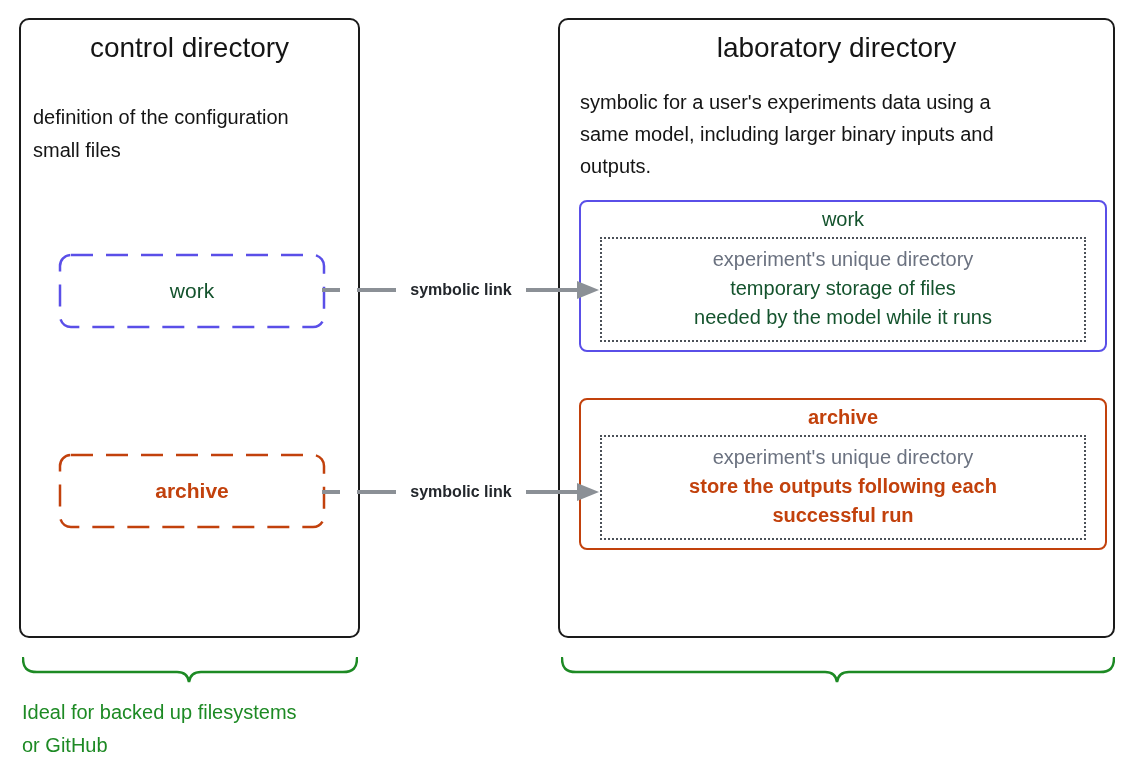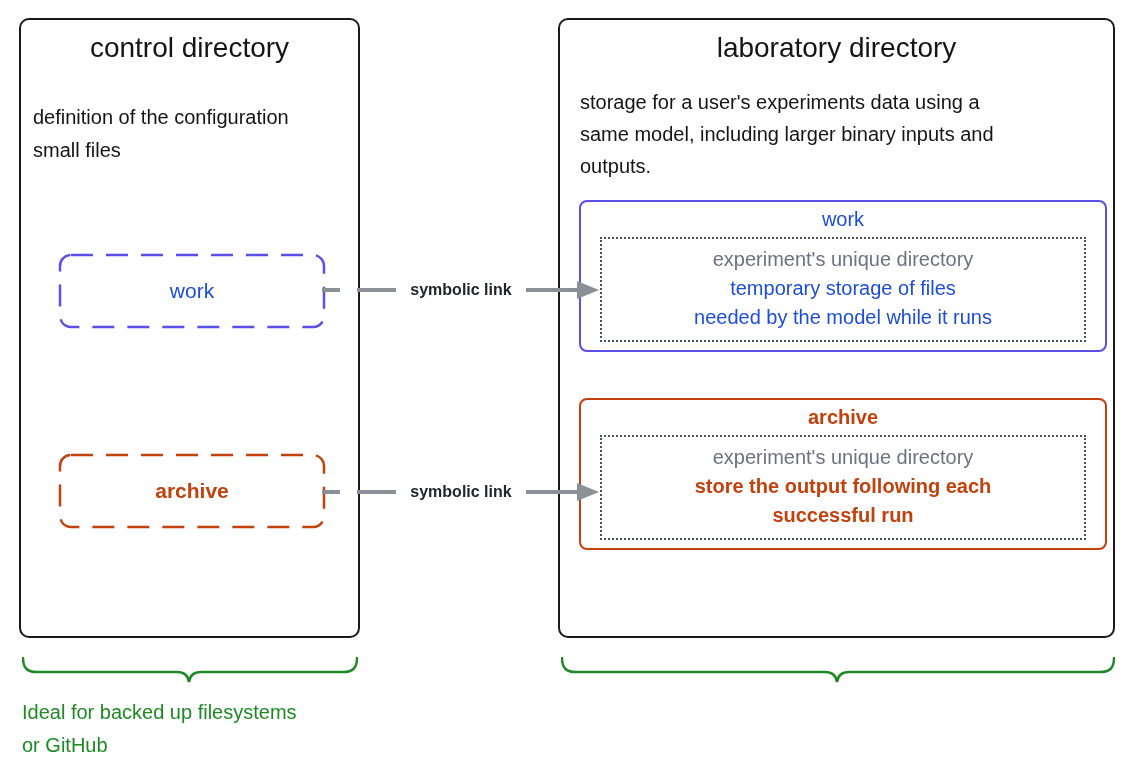--- a/index.html
+++ b/index.html
@@ -8,21 +8,21 @@
     font-family:"Liberation Sans","DejaVu Sans",sans-serif;color:#151515;
   }
   .abs{position:absolute;}
   .bigbox{border:2px solid #1a1a1a;border-radius:10px;background:#ffffff;}
   .bigtitle{font-size:28px;line-height:40px;text-align:center;color:#151515;}
   .desc{font-size:20px;line-height:33px;color:#151515;white-space:nowrap;}
   .desc2{font-size:20px;line-height:32px;color:#151515;white-space:nowrap;}
   .dashwrap{display:flex;align-items:center;justify-content:center;}
   .dashwrap svg{position:absolute;left:0;top:0;}
   .dashlabel{position:relative;font-size:21px;}
-  .violet{color:#1d4ed8;}
+  .violet{color:#14532d;}
   .orange{color:#c2410c;font-weight:bold;}
   .graytxt{color:#6b7280;}
   .solidbox{border-radius:8px;background:#ffffff;}
   .solidbox.work{border:2.5px solid #5a4fe8;}
   .solidbox.archive{border:2.5px solid #c2410c;}
   .boxtitle{font-size:20px;text-align:center;margin-top:6px;}
   .dotted{border:2px dotted #4b5158;text-align:center;padding-top:6px;}
   .innerline{font-size:20px;line-height:29px;white-space:nowrap;}
   .symlabel{
     font-size:16px;font-weight:bold;color:#22262b;background:#ffffff;
@@ -56,40 +56,40 @@
       <rect x="2" y="2" width="264" height="72" rx="11" fill="none" stroke="#c2410c" stroke-width="2.5" stroke-dasharray="22 13"></rect>
     </svg>
     <span class="dashlabel orange">archive</span>
   </div>
 
   <div class="abs bigbox" style="left:558px;top:18px;width:553px;height:616px;"></div>
 
   <div class="abs bigtitle" style="left:558px;top:28px;width:557px;">laboratory directory</div>
 
   <div class="abs" style="left:580px;top:86px;">
-    <div class="desc2">storage for a user's experiments data using a</div>
+    <div class="desc2">symbolic for a user's experiments data using a</div>
     <div class="desc2">same model, including larger binary inputs and</div>
     <div class="desc2">outputs.</div>
   </div>
 
   <div class="abs solidbox work" style="left:579px;top:200px;width:524px;height:148px;">
     <div class="boxtitle violet">work</div>
   </div>
   <div class="abs dotted" style="left:600px;top:237px;width:482px;height:95px;">
     <div class="innerline graytxt">experiment's unique directory</div>
     <div class="innerline violet">temporary storage of files</div>
     <div class="innerline violet">needed by the model while it runs</div>
   </div>
 
   <div class="abs solidbox archive" style="left:579px;top:398px;width:524px;height:148px;">
     <div class="boxtitle orange">archive</div>
   </div>
   <div class="abs dotted" style="left:600px;top:435px;width:482px;height:95px;">
     <div class="innerline graytxt">experiment's unique directory</div>
-    <div class="innerline orange">store the output following each</div>
+    <div class="innerline orange">store the outputs following each</div>
     <div class="innerline orange">successful run</div>
   </div>
 
   <svg class="abs" style="left:320px;top:278px;" width="282" height="24">
     <line x1="2" y1="12" x2="20" y2="12" stroke="#8b9096" stroke-width="4"></line>
     <line x1="37" y1="12" x2="259" y2="12" stroke="#8b9096" stroke-width="4"></line>
     <polygon points="257,3 279,12 257,21" fill="#8b9096"></polygon>
   </svg>
   <div class="abs symlabel" style="left:396px;top:280px;width:130px;">symbolic link</div>
 

